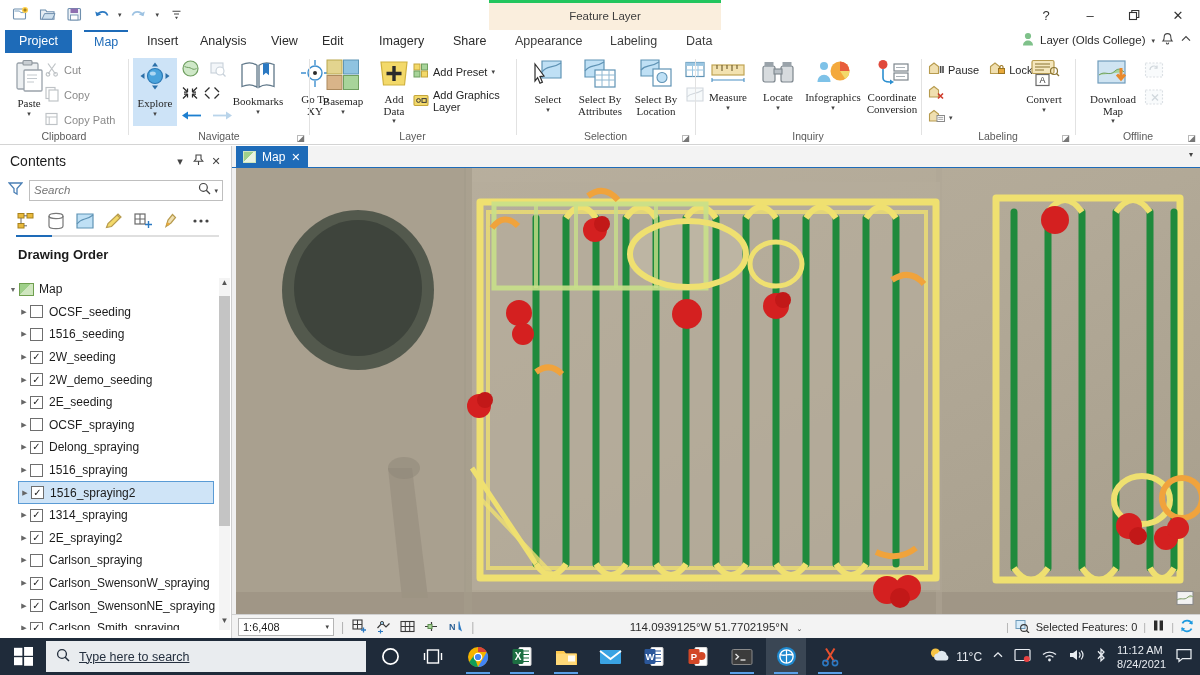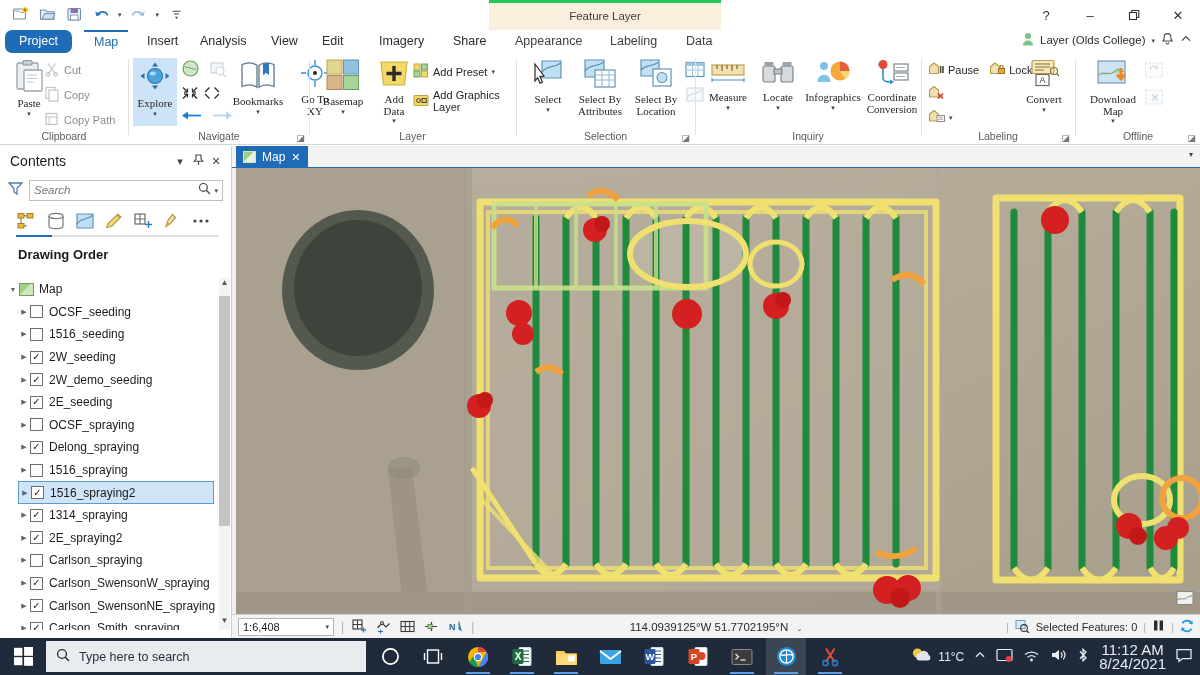--- a/index.html
+++ b/index.html
@@ -23,21 +23,21 @@
   
   .ctx-group { position:absolute; left:489px; top:0px; width:232px; height:52px;
     background:#faeedd; border-top:3px solid #22c55e; }
   .ctx-label { text-align:center; font-size:11.5px; color:#3d3d3d; padding-top:7px; }
   .ctx-sel-top { position:absolute; left:489px; top:0; width:38px; height:4px; background:#1e6bb8; }
 
   
   .tabstrip { position:absolute; left:0; top:30px; width:1200px; height:23px; background:#fff; }
   .tab { position:absolute; top:0; height:23px; line-height:23px; font-size:12.5px;
     color:#2b2b2b; padding:0 10px; }
-  .tab.project { background:#1e6bb8; color:#fff; font-weight:normal; left:5px; width:67px; text-align:center; padding:0;border-radius:7px; }
+  .tab.project { background:#1e6bb8; color:#fff; font-weight:normal; left:5px; width:67px; text-align:center; padding:0; }
   .tab.active { color:#1e6bb8; border-top:2px solid #1e6bb8; background:#fff; line-height:21px; }
   .tab.ctx { color:#3d3d3d; }
   .tabstrip-user { position:absolute; right:8px; top:2px; display:flex; align-items:center; gap:6px;
     font-size:11.5px; color:#2b2b2b; }
 
   
   .ribbon { position:absolute; left:0; top:53px; width:1200px; height:92px;
     background:#fff; border-bottom:1px solid #d4d4d4; }
   .rgroup { position:absolute; top:0; height:92px; }
   .rgroup-sep { position:absolute; top:6px; width:1px; height:76px; background:#e2e2e2; }
@@ -95,27 +95,27 @@
     display:flex; align-items:center; justify-content:space-between; padding:0 4px; font-size:11px; }
   .ms-ic { width:17px; height:16px; display:flex; align-items:center; justify-content:center; }
   .ms-sep { color:#b0b0b0; }
   .coords { position:absolute; left:0; width:968px; text-align:center; font-size:11.5px; color:#2b2b2b; }
   .ms-right { margin-left:auto; display:flex; align-items:center; gap:6px; font-size:11px; color:#2b2b2b; z-index:2; }
 
   
   .taskbar { position:absolute; left:0; bottom:0; width:1200px; height:37px; background:#1f2b3a; }
   .start { width:46px; height:37px; display:flex; align-items:center; justify-content:center; }
   .tsearch { position:absolute; left:46px; top:3px; width:320px; height:31px; background:#e9ecef;
-    display:flex; align-items:center; gap:9px; padding:0 10px; color:#25303f; font-size:12.5px; }
+    display:flex; align-items:center; gap:9px; padding:0 10px; color:#25303f; font-size:12.5px;text-decoration:underline; }
   .tbapps { position:absolute; left:370px; top:0; height:37px; display:flex; align-items:center; gap:4px; }
   .tbapp { width:40px; height:37px; display:flex; align-items:center; justify-content:center; position:relative; }
   .tbapp.active { background:#3a4654; }
   .tbapp.open::after { content:""; position:absolute; bottom:1px; left:8px; width:24px; height:2px; background:#5aa0e8; }
   .tray { position:absolute; right:0; top:0; height:37px; display:flex; align-items:center; gap:10px; padding-right:8px; color:#e8ecf1; }
-  .clock { text-align:center; font-size:15px; line-height:14px; }
+  .clock { text-align:left; font-size:11px; line-height:14px; }
   .weather { display:flex; align-items:center; gap:6px; font-size:12px; }
 </style>
 </head>
 <body>
 
 <div id="app">
 
   <div class="titlebar">
     <div class="qat">
       <span class="qat-ic">

